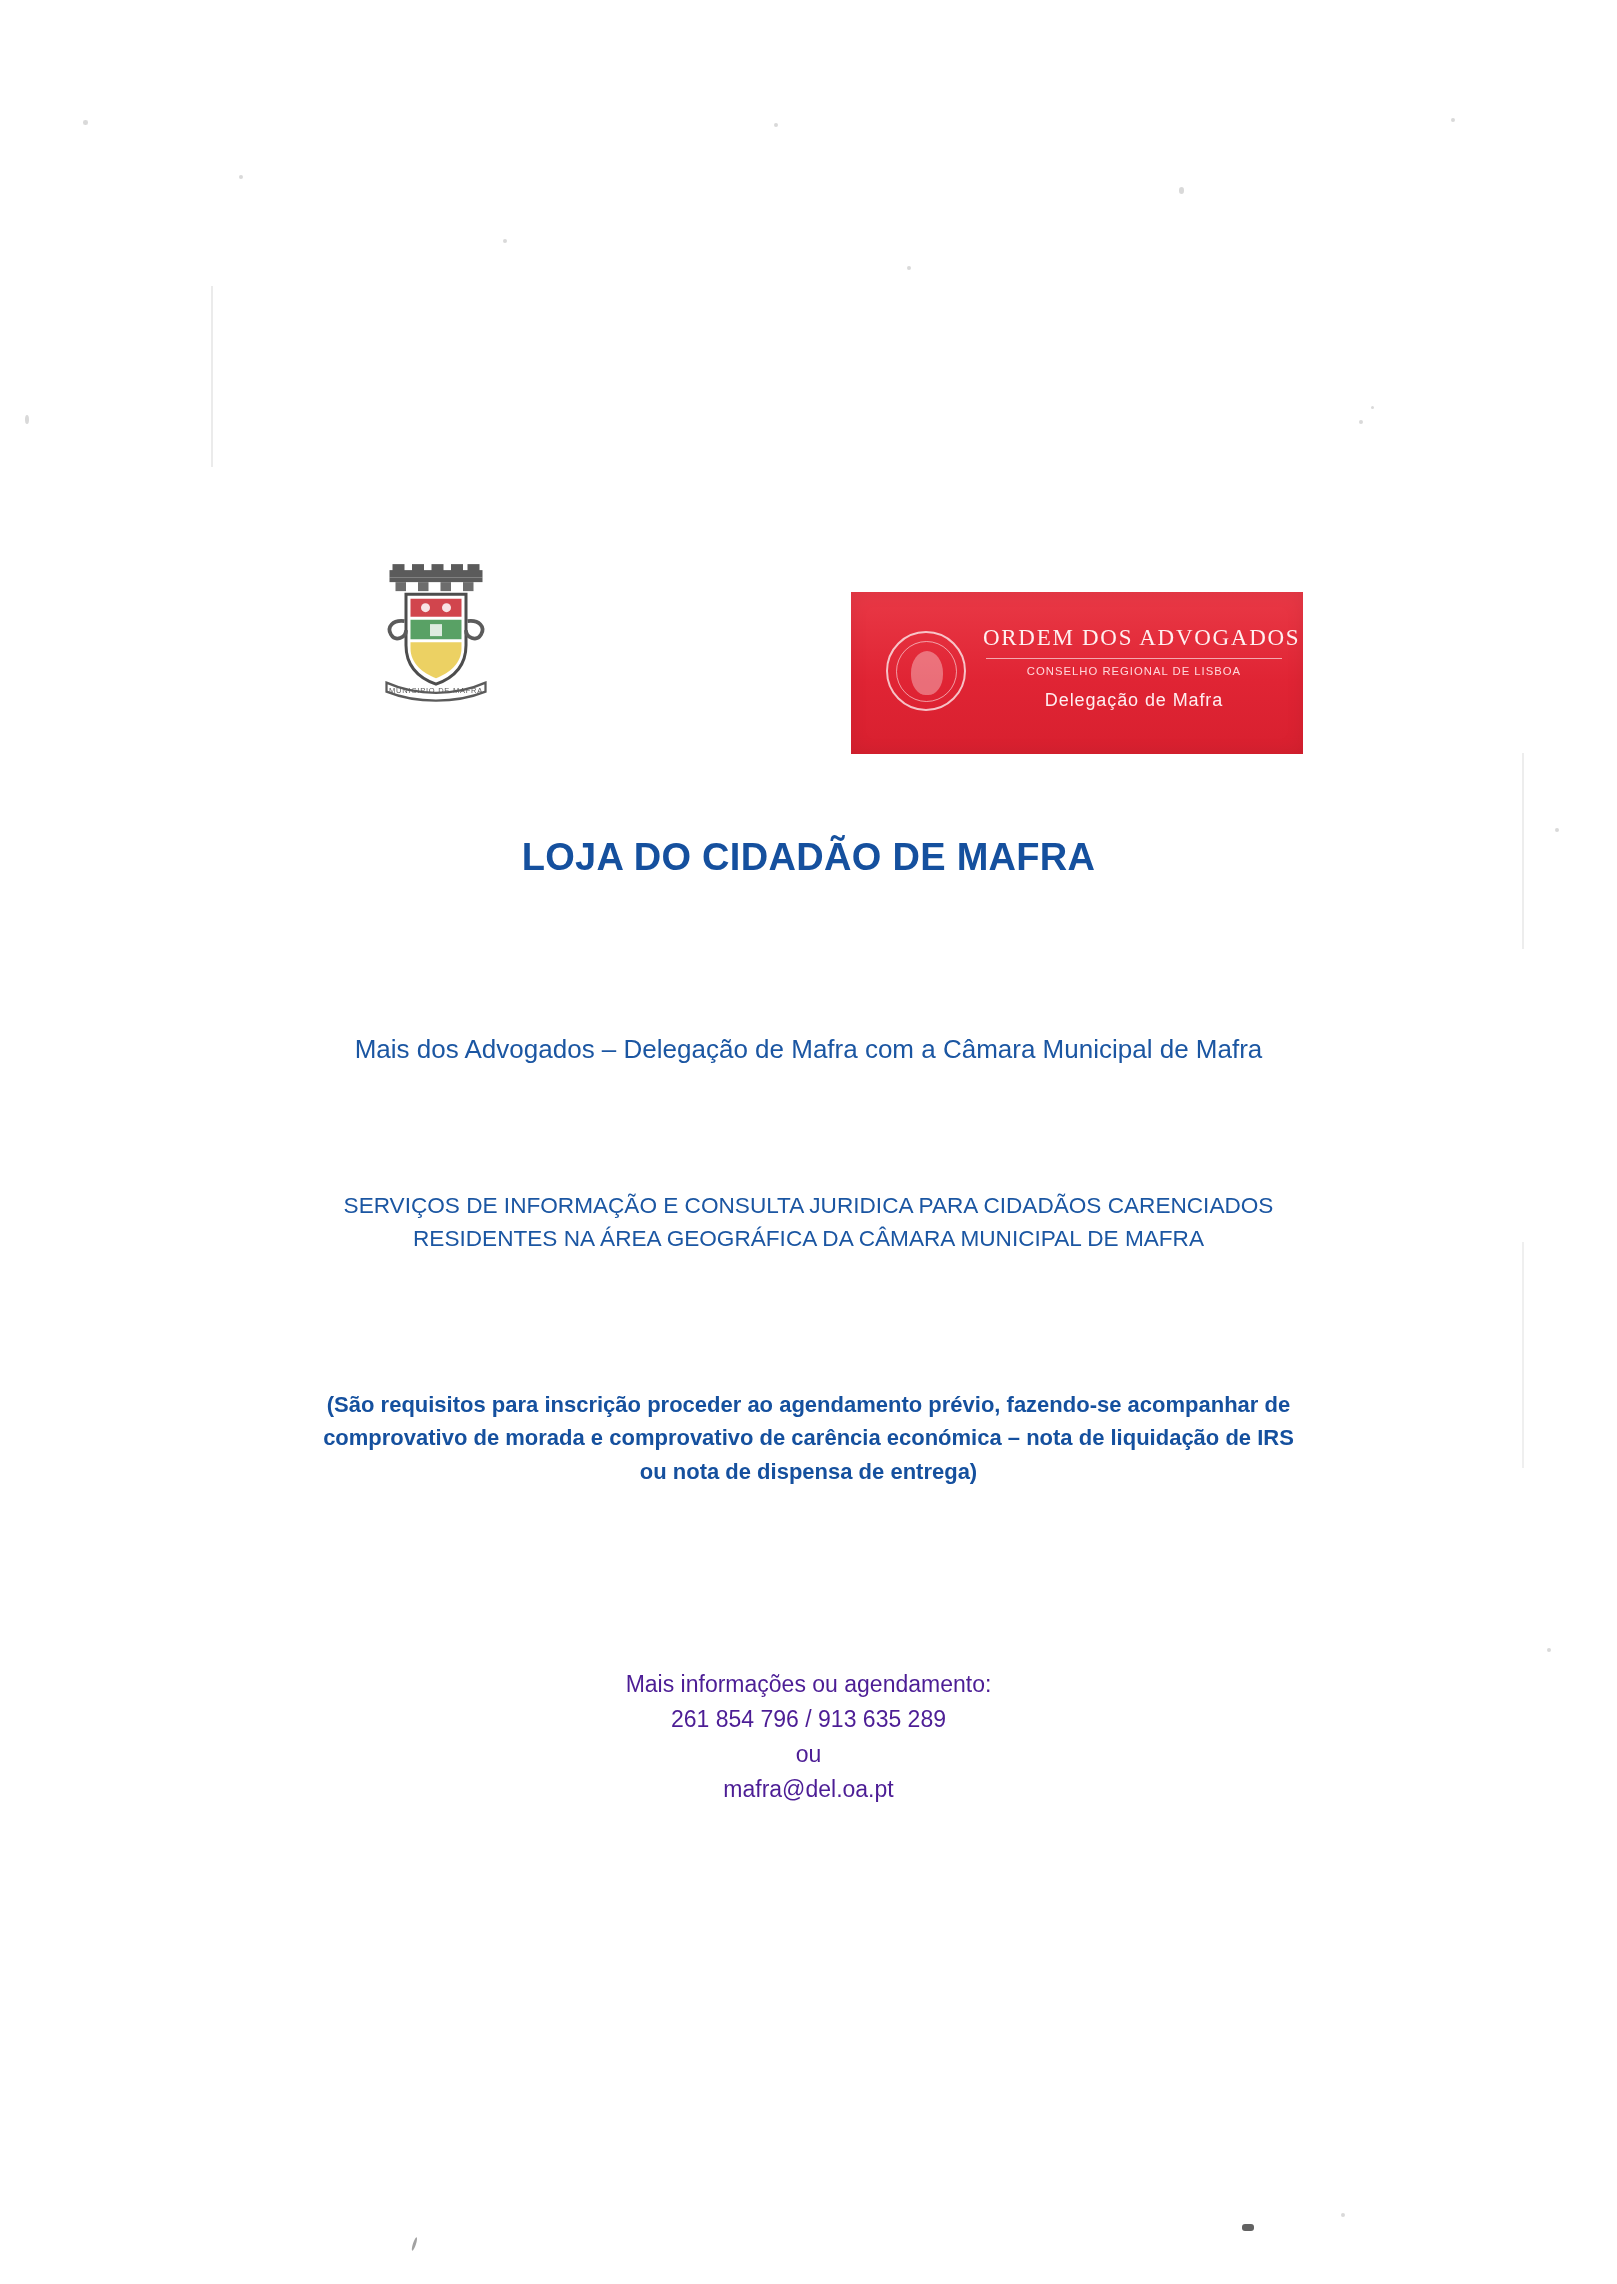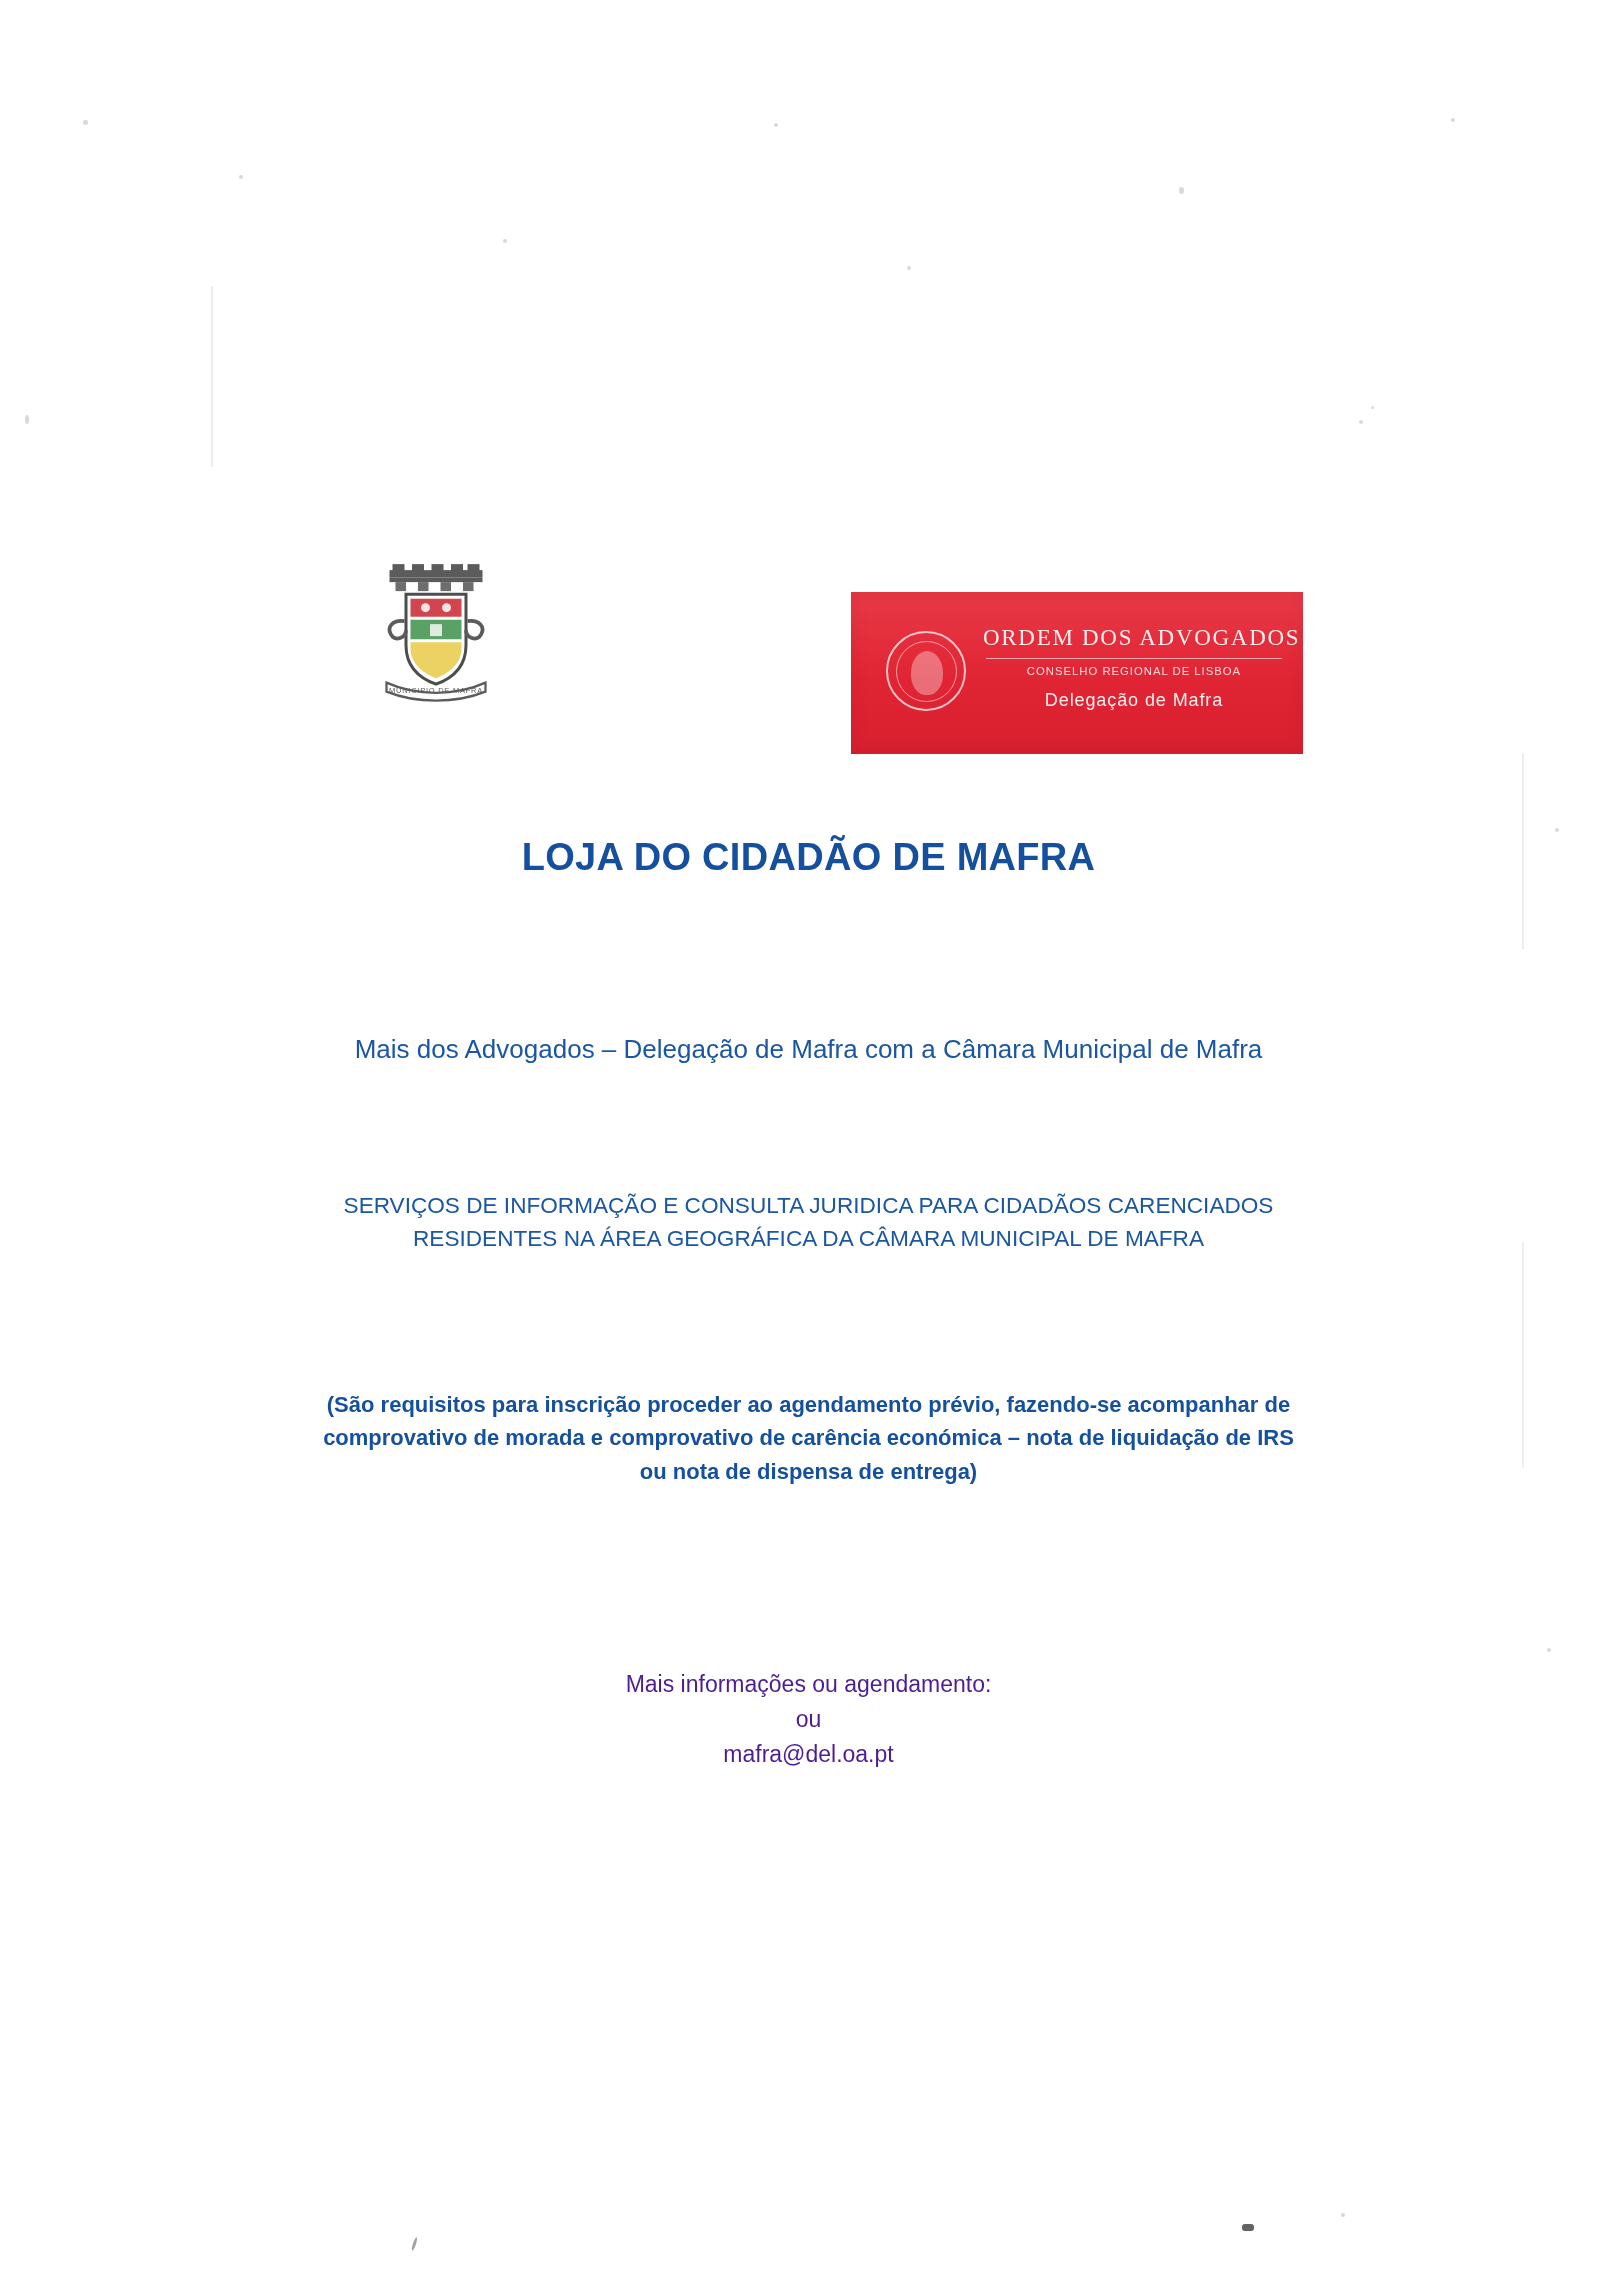--- a/index.html
+++ b/index.html
@@ -249,19 +249,20 @@
     </div>
 
     <div class="block subtitle">Mais dos Advogados – Delegação de Mafra com a Câmara Municipal de Mafra</div>
 
     <div class="block scope">SERVIÇOS DE INFORMAÇÃO E CONSULTA JURIDICA PARA CIDADÃOS CARENCIADOS RESIDENTES NA ÁREA GEOGRÁFICA DA CÂMARA MUNICIPAL DE MAFRA</div>
 
     <div class="block requirements">(São requisitos para inscrição proceder ao agendamento prévio, fazendo-se acompanhar de comprovativo de morada e comprovativo de carência económica – nota de liquidação de IRS ou nota de dispensa de entrega)</div>
 
     <div class="block contacts">
       <div>Mais informações ou agendamento:</div>
+      <div>261 854 796 / 913 635 289</div>
       <div>ou</div>
       <div>mafra@del.oa.pt</div>
     </div>
 
   </div>
 </div>
 
 
 </body></html>

